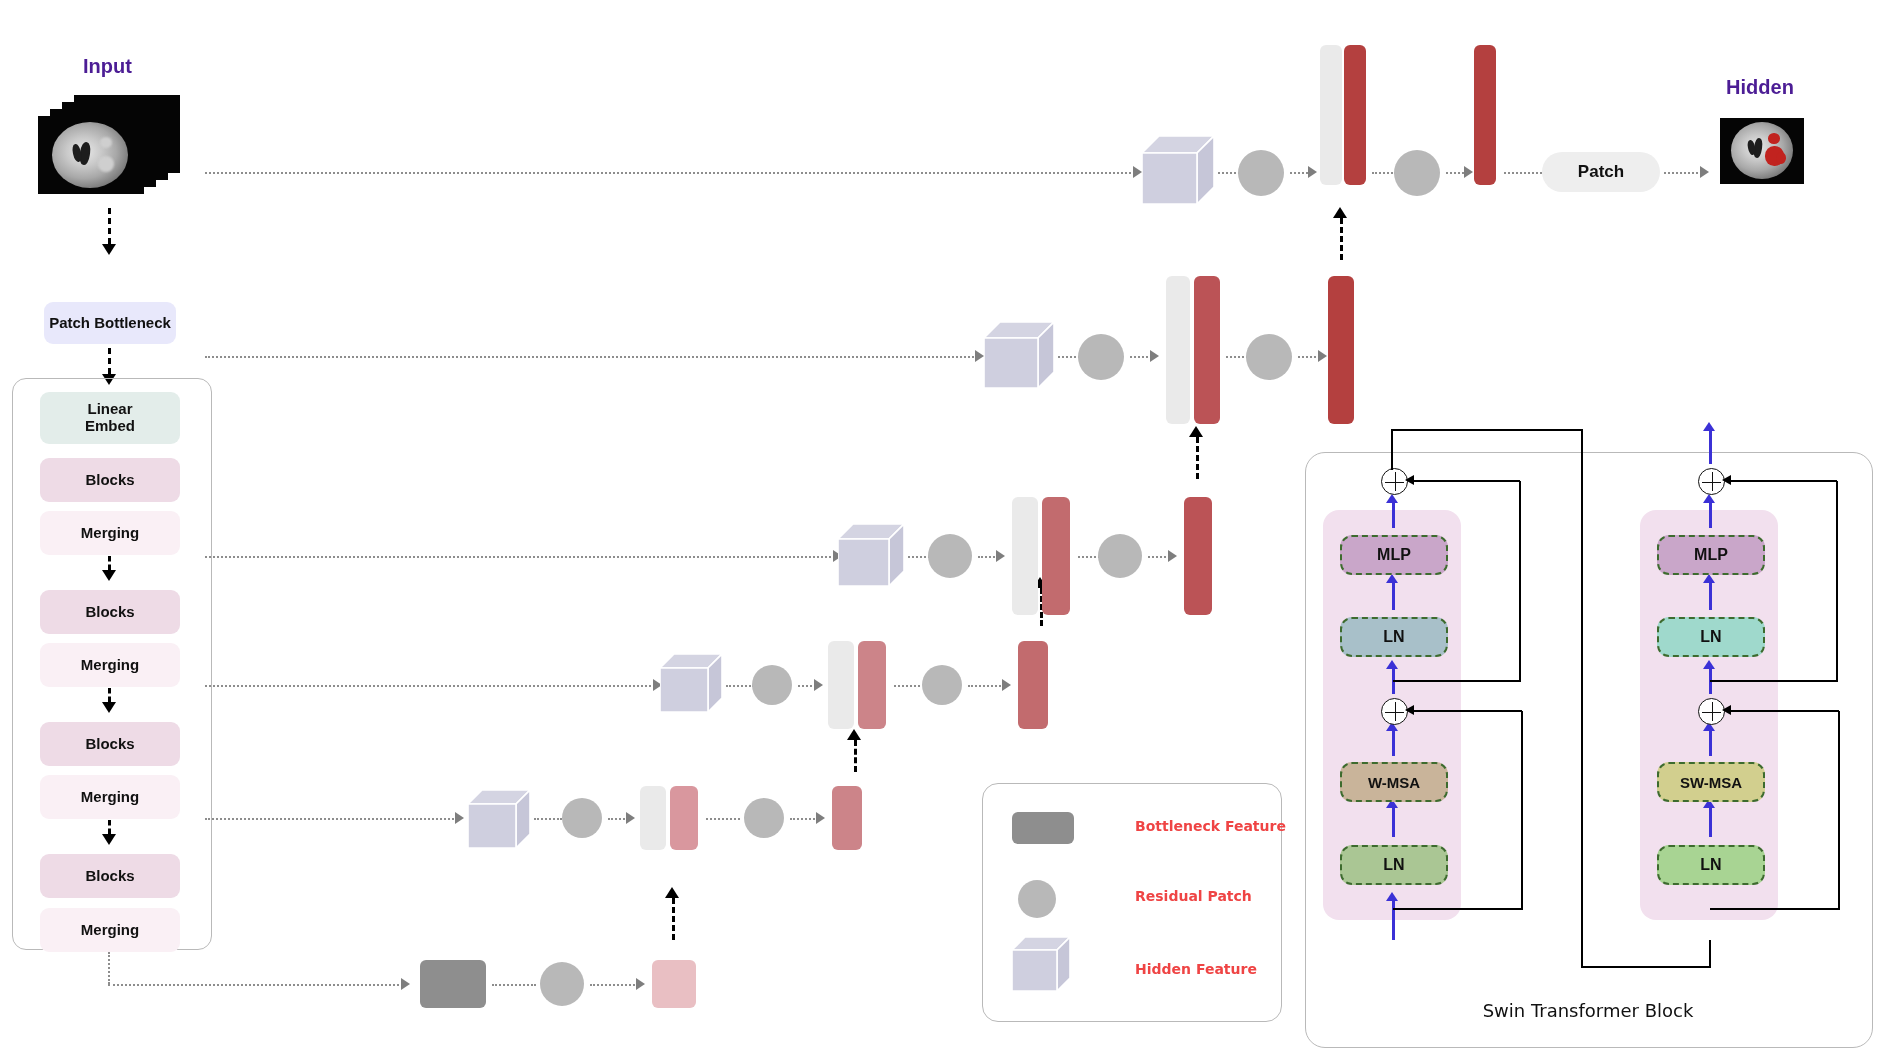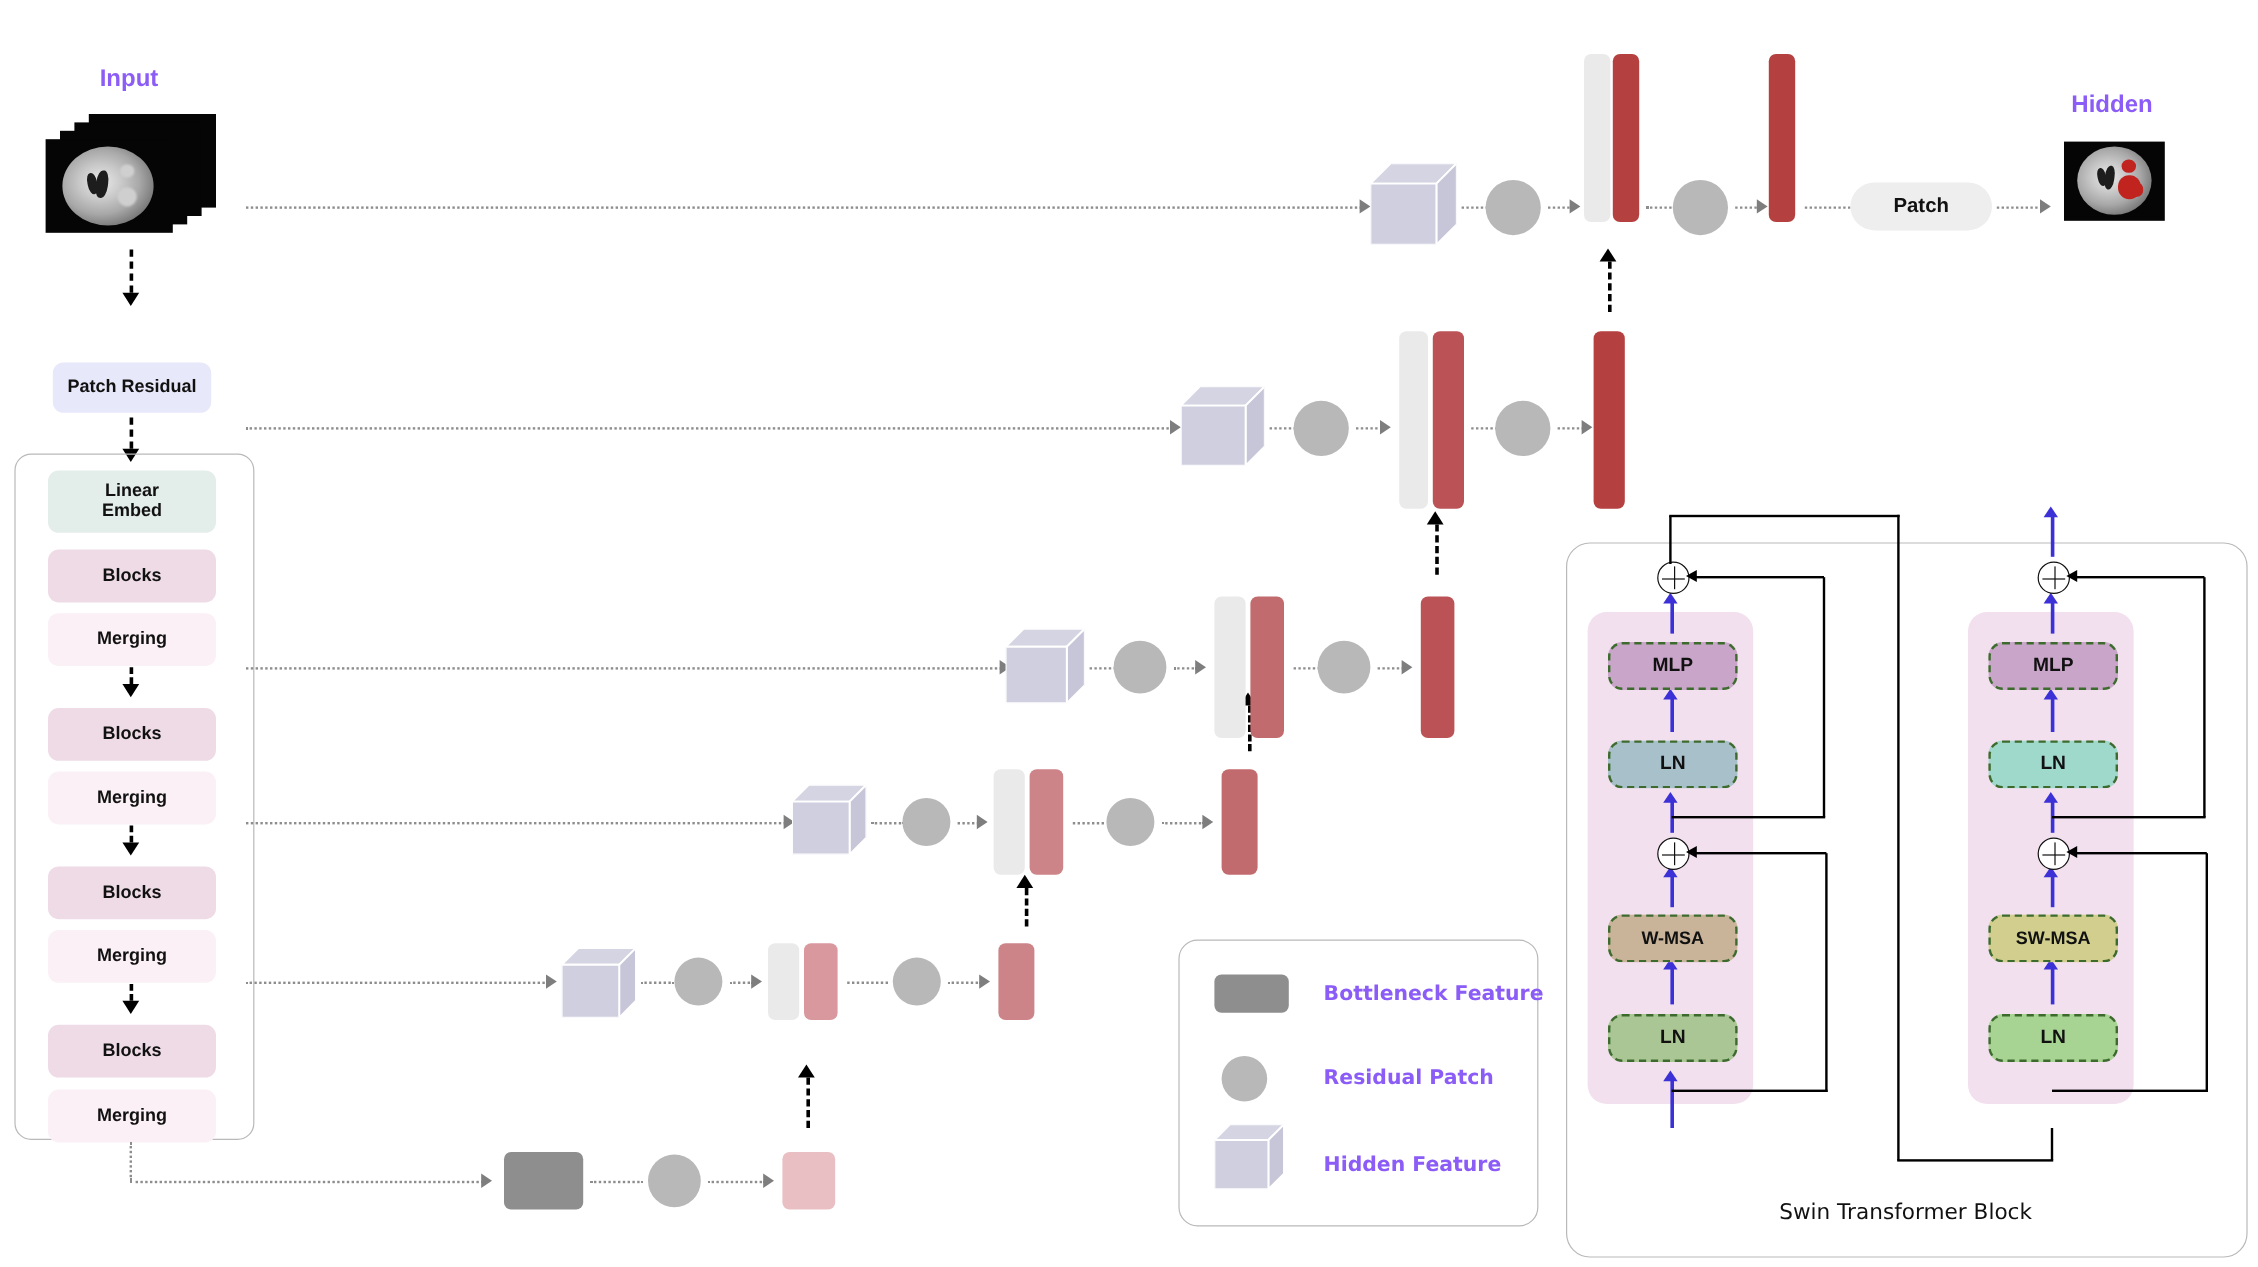--- a/index.html
+++ b/index.html
@@ -1,21 +1,21 @@
 <!DOCTYPE html>
 <html><head>
 <meta charset="utf-8">
 <style>
   html,body{margin:0;padding:0;background:#ffffff;}
   body{width:1882px;height:1056px;position:relative;overflow:hidden;
        font-family:"Liberation Sans",sans-serif;color:#111;}
   .abs{position:absolute;}
 
   
-  .title-lbl{font-weight:bold;font-size:20px;text-align:center;color:#8b5cf6;}
+  .title-lbl{font-weight:bold;font-size:20px;text-align:center;color:#4c1d95;}
 
   
   .brainstack{position:absolute;}
   .brainsheet{position:absolute;background:#050505;}
   .brain-core{position:absolute;border-radius:50%;
      background:radial-gradient(ellipse at 42% 45%, #e9e9e9 0%, #c9c9c9 28%, #a8a8a8 52%, #7d7d7d 72%, #3a3a3a 92%, #0a0a0a 100%);}
   .ventricle{position:absolute;background:#1d1d1d;border-radius:45%;}
   .lesion{position:absolute;background:#cfcfcf;border-radius:50%;filter:blur(1px);}
   .lesion-red{position:absolute;background:#c1231f;border-radius:48%;}
 
@@ -37,22 +37,22 @@
   .arrowhead{position:absolute;width:0;height:0;
      border-left:9px solid #7e7e7e;border-top:6px solid transparent;border-bottom:6px solid transparent;}
   .vdash{position:absolute;width:0;border-left:3.4px dashed #000;}
   .varrow-up{position:absolute;width:0;height:0;
      border-bottom:11px solid #000;border-left:7px solid transparent;border-right:7px solid transparent;}
   .varrow-down{position:absolute;width:0;height:0;
      border-top:11px solid #000;border-left:7px solid transparent;border-right:7px solid transparent;}
 
   
   .legend{position:absolute;border:1.3px solid #b9b9b9;border-radius:16px;background:#fff;}
-  .legend-lbl{position:absolute;font-size:17px;font-weight:bold;color:#8b5cf6;
-              font-family:"DejaVu Sans",sans-serif;}
+  .legend-lbl{position:absolute;font-size:14px;font-weight:bold;color:#ef4444;
+              font-family:"DejaVu Sans",sans-serif;margin-left:32px;}
 
   
   .swin-panel{position:absolute;border:1.3px solid #b9b9b9;border-radius:20px;background:#fff;}
   .swin-col{position:absolute;background:#f2e0ee;border-radius:16px;}
   .sblock{position:absolute;border:2.4px dashed #3d6b2e;border-radius:12px;
           display:flex;align-items:center;justify-content:center;
           font-size:16px;font-weight:bold;color:#111;}
   .barrow{position:absolute;width:0;border-left:3px solid #3b31d6;}
   .barrow-head{position:absolute;width:0;height:0;
      border-bottom:9px solid #3b31d6;border-left:6px solid transparent;border-right:6px solid transparent;}
@@ -80,21 +80,21 @@
     <div class="ventricle" style="left:35px;top:28px;width:8px;height:18px;transform:rotate(-12deg);"></div>
     <div class="lesion" style="left:62px;top:21px;width:12px;height:11px;"></div>
     <div class="lesion" style="left:60px;top:40px;width:16px;height:16px;"></div>
   </div>
 </div>
 
 <div class="vdash" style="left:108px;top:208px;height:36px;"></div>
 <div class="varrow-down" style="left:102px;top:244px;"></div>
 
 <div class="pill" style="left:44px;top:302px;width:132px;height:42px;background:#e8e8fb;">
-  <span>Patch Residual</span>
+  <span>Patch Bottleneck</span>
 </div>
 
 <div class="vdash" style="left:108px;top:348px;height:26px;"></div>
 <div class="varrow-down" style="left:102px;top:374px;"></div>
 
 <div class="panel" style="left:12px;top:378px;width:198px;height:570px;"></div>
 
 <div class="pill" style="left:40px;top:392px;width:140px;height:52px;background:#e3edea;">
   <span>Linear<br>Embed</span>
 </div>

